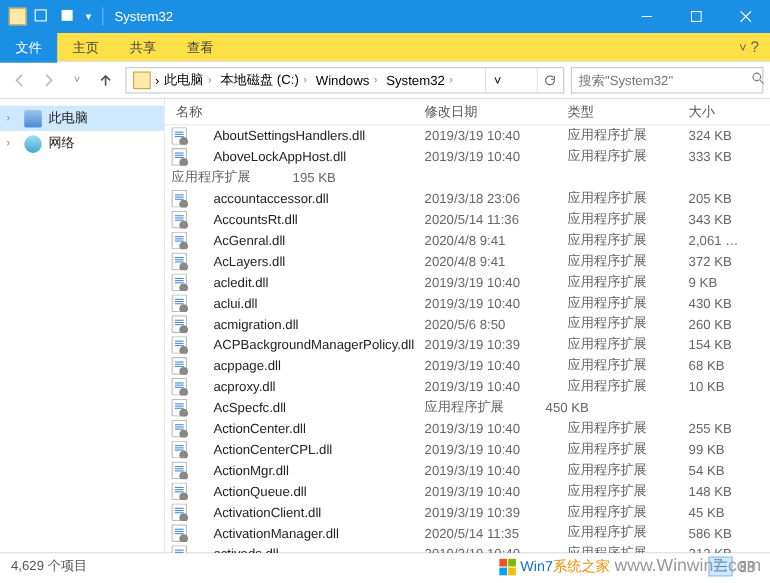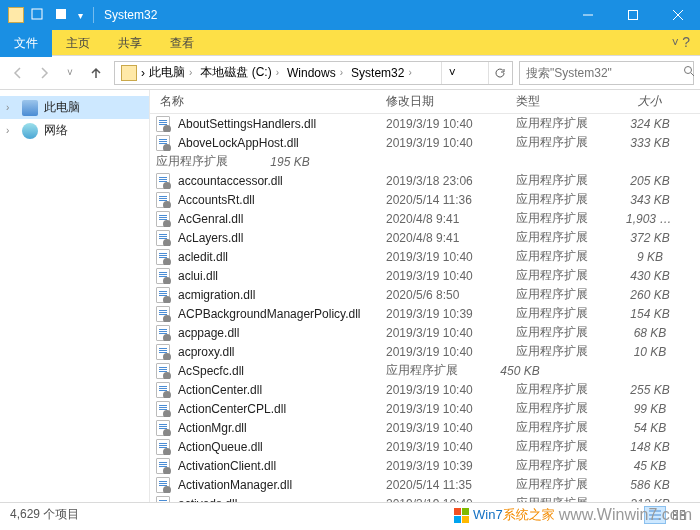--- a/index.html
+++ b/index.html
@@ -57,25 +57,25 @@
   .nav-item .nicon { width:16px; height:16px; }
   .ico-pc { background:linear-gradient(#9cc5eb,#4a8cd4); border-radius:2px;}
   .ico-net { background:linear-gradient(#9ce0eb,#4aa5d4); border-radius:8px;}
   
   .list-pane { flex:1; display:flex; flex-direction:column; overflow:hidden;}
   .cols { display:flex; border-bottom:1px solid #e8e8e8; height:24px; align-items:center; color:#555; font-size:12px;}
   .col { padding:0 6px; border-right:1px solid transparent;}
   .c-name { flex:0 0 230px; padding-left:10px;}
   .c-date { flex:0 0 130px;}
   .c-type { flex:0 0 110px;}
-  .c-size { flex:0 0 60px; text-align:center;font-style:italic;}
+  .c-size { flex:0 0 60px; text-align:left;}
   .rows { flex:1; overflow-y:auto; overflow-x:hidden;}
   .row { display:flex; height:19px; align-items:center; font-size:12px; color:#222;}
   .row .cell { padding:0 6px; white-space:nowrap; overflow:hidden; text-overflow:ellipsis;}
-  .row .c-name { display:flex; align-items:center; gap:8px;}
+  .row .c-name { display:flex; align-items:center; gap:24px;}
   .row .c-date, .row .c-type { color:#666;}
   .row .c-size { color:#666;}
   .fileico { width:14px; height:16px; background:#fff; border:1px solid #bbb; border-radius:1px; position:relative; flex-shrink:0;}
   .fileico::before { content:""; position:absolute; top:3px; left:2px; right:2px; height:1px; background:#4a8cd4; box-shadow:0 2px 0 #4a8cd4, 0 4px 0 #4a8cd4;}
   .fileico.gear::after { content:""; position:absolute; right:-2px; bottom:-2px; width:8px;height:8px; background:#888; border-radius:50%;}
   
   .status { height:24px; border-top:1px solid #dadada; display:flex; align-items:center; padding:4px 10px; font-size:12px; color:#555;}
   .status .viewbtns { margin-left:auto; display:flex; gap:2px;}
   .status .vb { width:22px; height:18px; border:1px solid transparent; display:flex; align-items:center; justify-content:center;}
   .status .vb.active { background:#cde8ff; border-color:#8bc0ee;}
@@ -255,21 +255,21 @@
           <div class="cell c-type">应用程序扩展</div>
           <div class="cell c-size">343 KB</div>
         </div>
         <div class="row">
           <div class="cell c-name">
             <span class="fileico gear"></span>
             <span>AcGenral.dll</span>
           </div>
           <div class="cell c-date">2020/4/8 9:41</div>
           <div class="cell c-type">应用程序扩展</div>
-          <div class="cell c-size">1,903 KB</div>
+          <div class="cell c-size">2,061 KB</div>
         </div>
         <div class="row">
           <div class="cell c-name">
             <span class="fileico gear"></span>
             <span>AcLayers.dll</span>
           </div>
           <div class="cell c-date">2020/4/8 9:41</div>
           <div class="cell c-type">应用程序扩展</div>
           <div class="cell c-size">372 KB</div>
         </div>

